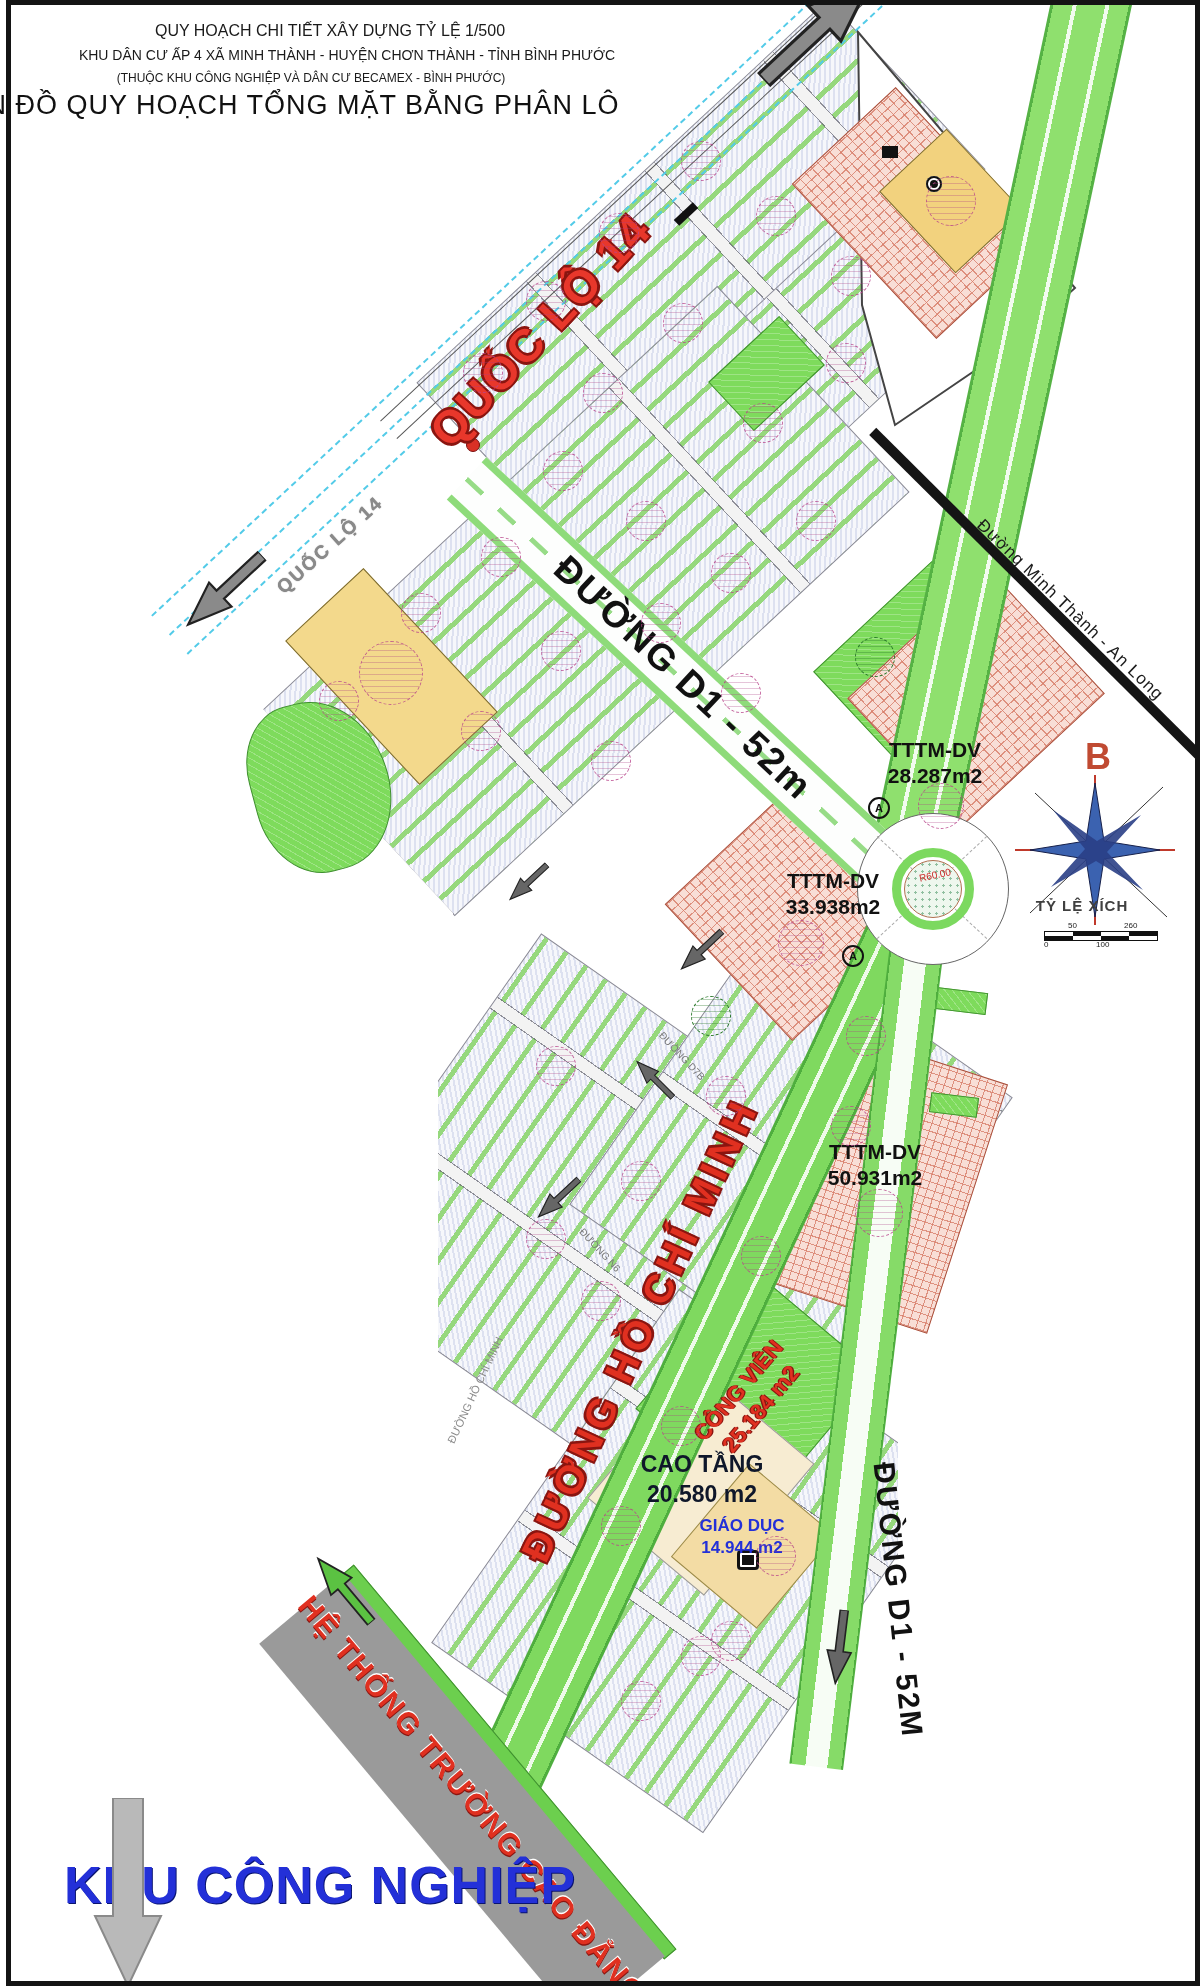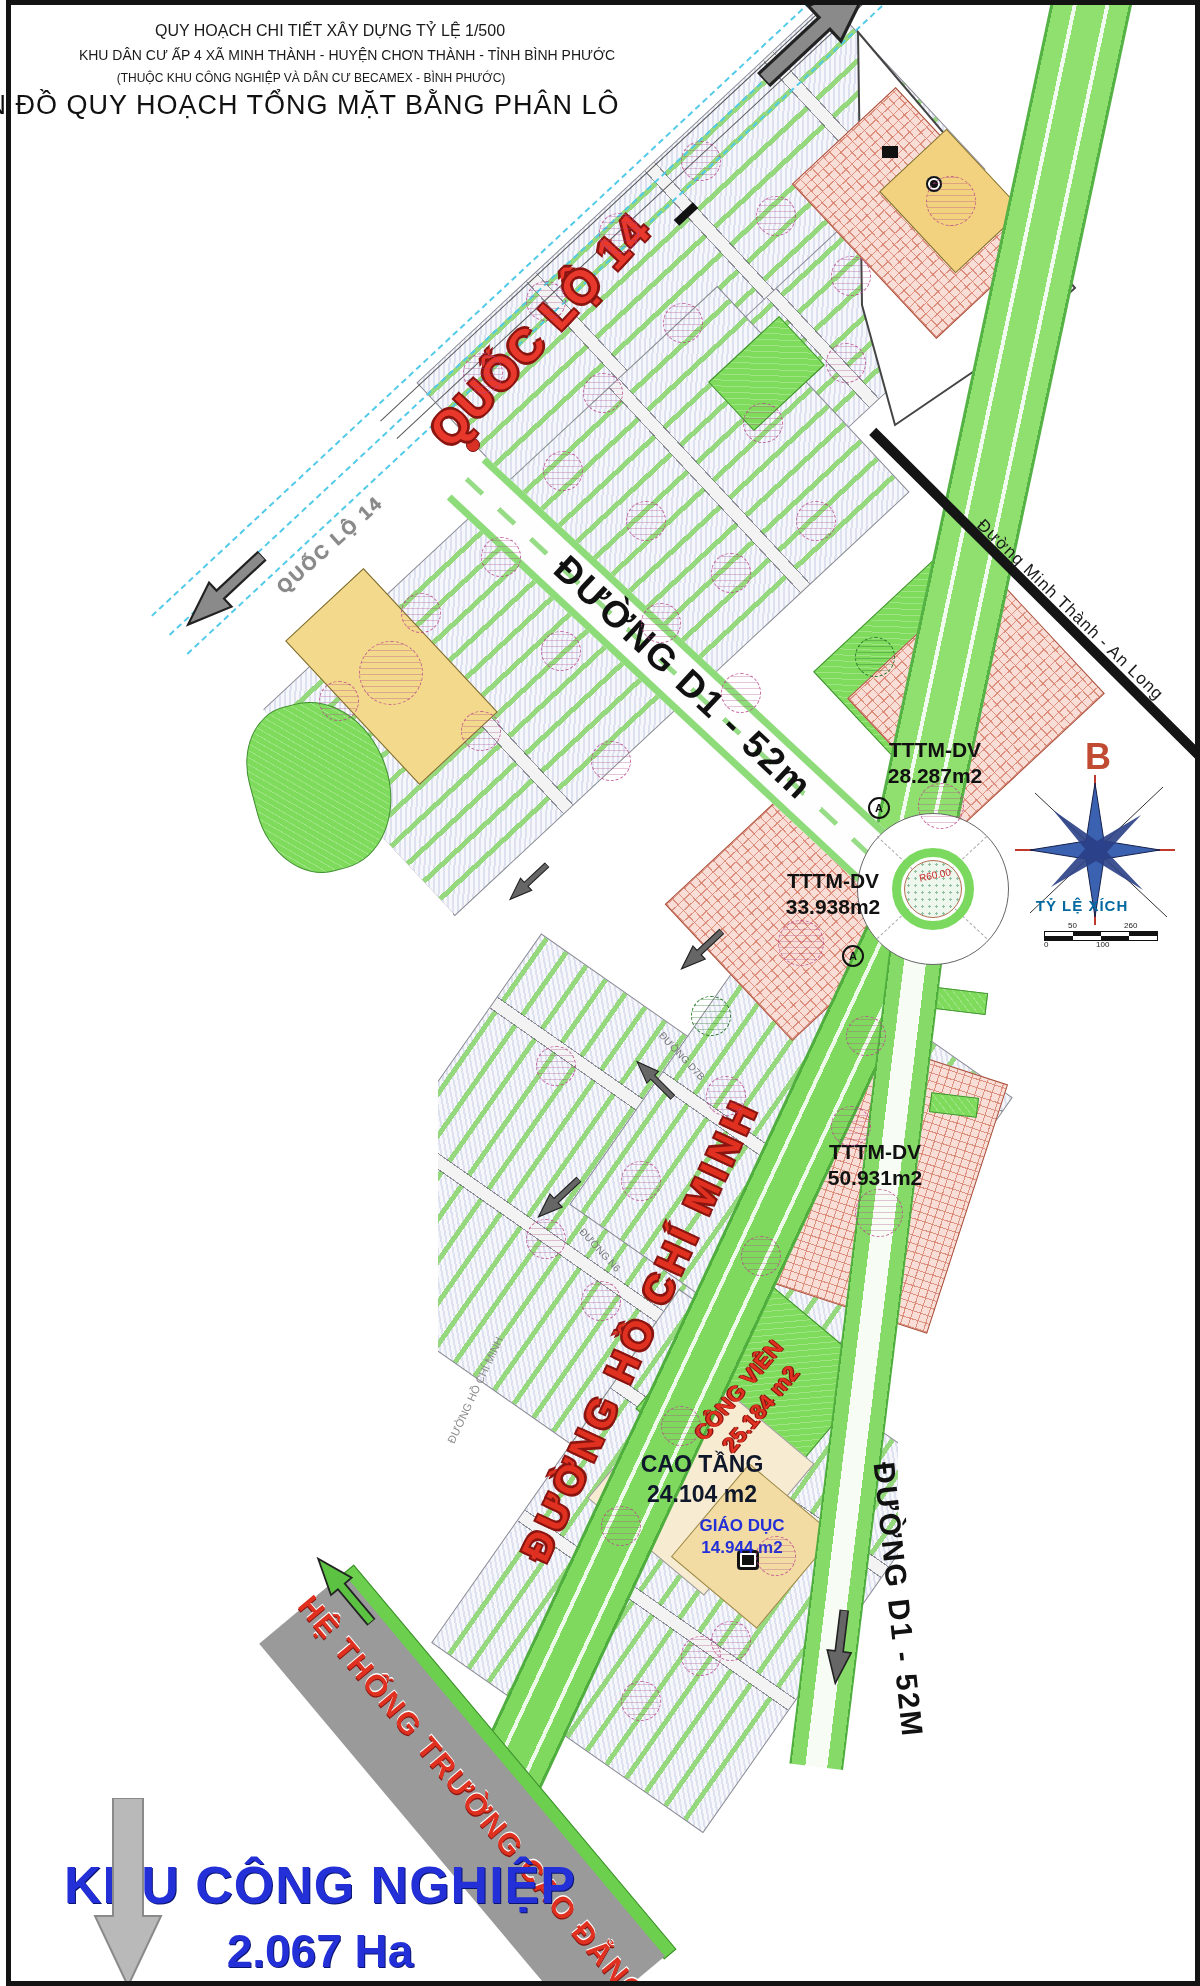--- a/index.html
+++ b/index.html
@@ -143,44 +143,43 @@
     <span style="display:block;">50.931m2</span>
   </div>
 
   <div class="lbl2" style="left:750px;top:1400px;transform:translate(-50%,-50%) rotate(-50deg);font-size:22px;color:#e03020;line-height:1.3;
               text-shadow:-1px -1px 0 #8a1510,1px 1px 0 #8a1510;">
     <span style="display:block;">CÔNG VIÊN</span>
     <span style="display:block;">25.184 m2</span>
   </div>
   <div class="lbl2" style="left:702px;top:1480px;transform:translate(-50%,-50%);font-size:23px;color:#0f172a;line-height:1.3;">
     <span style="display:block;">CAO TẦNG</span>
-    <span style="display:block;">24.104 m2</span>
+    <span style="display:block;">20.580 m2</span>
   </div>
   <div class="lbl2" style="left:742px;top:1537px;transform:translate(-50%,-50%);font-size:17px;color:#2330d8;line-height:1.3;">
     <span style="display:block;">GIÁO DỤC</span>
     <span style="display:block;">14.944 m2</span>
   </div>
 
   <div class="lbl" style="left:472px;top:1800px;transform:translate(-50%,-50%) rotate(50deg);font-size:30px;color:#e03020;letter-spacing:2px;
               text-shadow:-1px -1px 0 #fff,1px 1px 0 #8a1510;">HỆ THỐNG TRƯỜNG CAO ĐẲNG</div>
 
   <div class="lbl" style="left:320px;top:1885px;transform:translate(-50%,-50%);font-size:52px;color:#2330d8;letter-spacing:1px;
               text-shadow:1px 1px 0 #0a1470;">KHU CÔNG NGHIỆP</div>
-  <div class="lbl" style="left:320px;top:1951px;transform:translate(-50%,-50%);font-size:46px;color:#2330d8;text-shadow:1px 1px 0 #0a1470;">2.067 Ha</div>
 
   <div class="lbl" style="left:1098px;top:757px;transform:translate(-50%,-50%);font-size:36px;color:#c04a32;">B</div>
   <svg class="abs" style="left:1015px;top:775px;" width="160" height="150" viewBox="0 0 160 150">
     <line x1="0" y1="75" x2="160" y2="75" stroke="#c0392b" stroke-width="2"></line>
     <line x1="80" y1="0" x2="80" y2="150" stroke="#c0392b" stroke-width="2"></line>
     <line x1="15" y1="138" x2="148" y2="12" stroke="#333" stroke-width="1"></line>
     <line x1="20" y1="18" x2="152" y2="142" stroke="#333" stroke-width="1"></line>
     <polygon points="80,8 89,66 145,75 89,84 80,142 71,84 15,75 71,66" fill="#3b62b0" stroke="#16204a" stroke-width="1"></polygon>
     <polygon points="38,35 82,66 126,40 92,77 128,115 81,86 36,112 70,74" fill="#2a3f86" opacity="0.9"></polygon>
   </svg>
-  <div class="lbl" style="left:1082px;top:905px;transform:translate(-50%,-50%);font-size:15px;color:#0369a1;font-weight:600;letter-spacing:1px;">TỶ LỆ XÍCH</div>
+  <div class="lbl" style="left:1082px;top:905px;transform:translate(-50%,-50%);font-size:15px;color:#404040;font-weight:600;letter-spacing:1px;">TỶ LỆ XÍCH</div>
   <div class="abs" style="left:1044px;top:921px;width:112px;height:26px;">
     <span class="abs" style="left:24px;top:0;font-size:8px;color:#222;">50</span>
     <span class="abs" style="left:80px;top:0;font-size:8px;color:#222;">260</span>
     <div class="abs" style="left:0;top:10px;width:112px;height:8px;border:1px solid #111;">
       <span class="abs" style="left:0;bottom:0;width:28px;height:4px;background:#111;"></span>
       <span class="abs" style="left:28px;top:0;width:28px;height:4px;background:#111;"></span>
       <span class="abs" style="left:56px;bottom:0;width:28px;height:4px;background:#111;"></span>
       <span class="abs" style="left:84px;top:0;width:28px;height:4px;background:#111;"></span>
     </div>
     <span class="abs" style="left:0;top:19px;font-size:8px;color:#222;">0</span>

